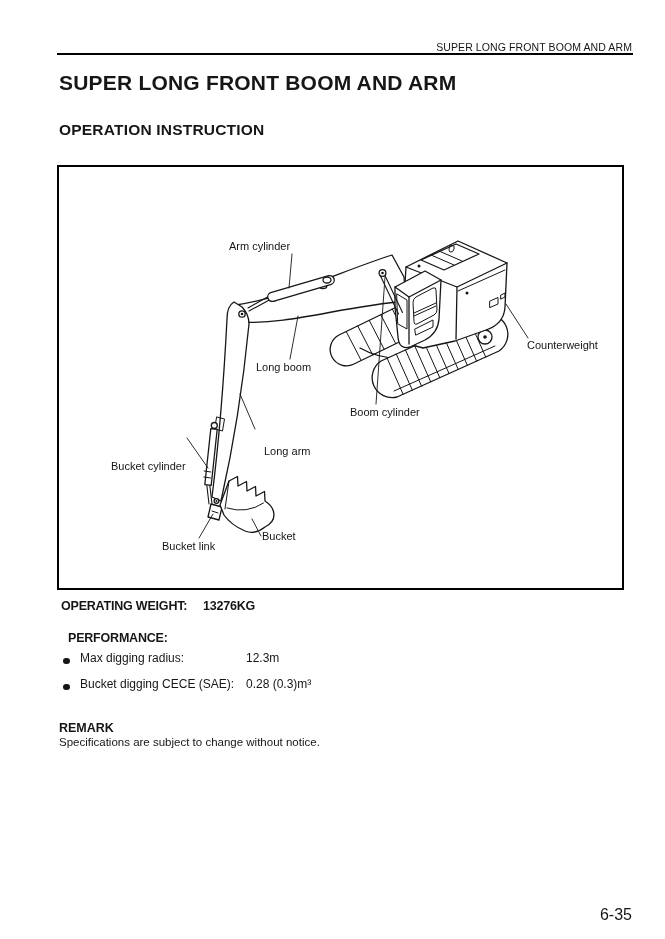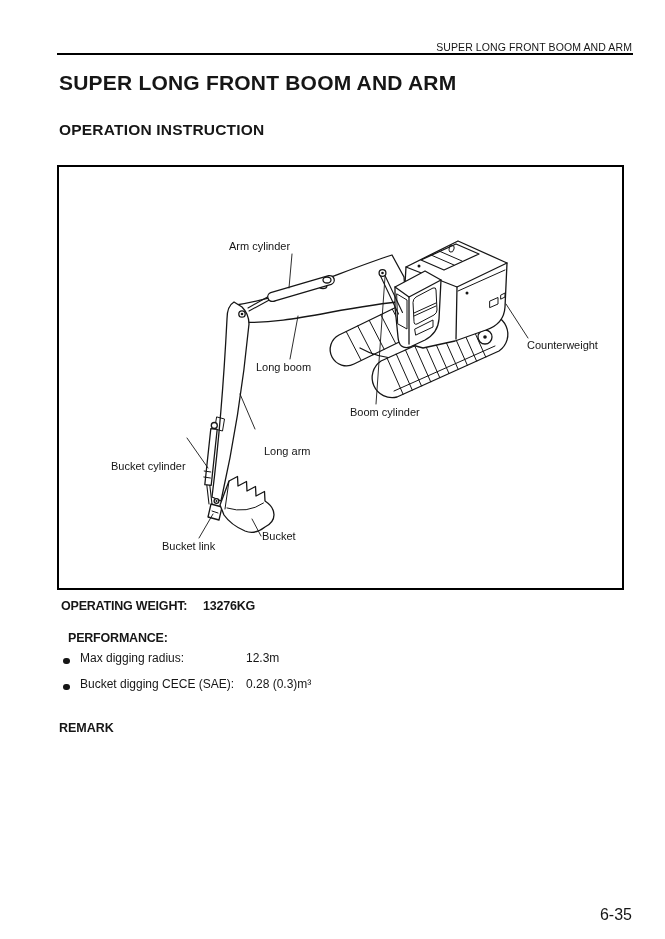--- a/index.html
+++ b/index.html
@@ -172,15 +172,16 @@
     <span class="bullet-value">12.3m</span>
   </div>
 
   <div class="abs bullet-row row2">
     <span class="bullet-dot"></span>
     <span class="bullet-label">Bucket digging CECE (SAE):</span>
     <span class="bullet-value">0.28 (0.3)m³</span>
   </div>
 
   <div class="abs remark-title">REMARK</div>
+  <div class="abs remark-text">Specifications are subject to change without notice.</div>
 
   <div class="abs page-num">6-35</div>
 </div>
 
 </body></html>

